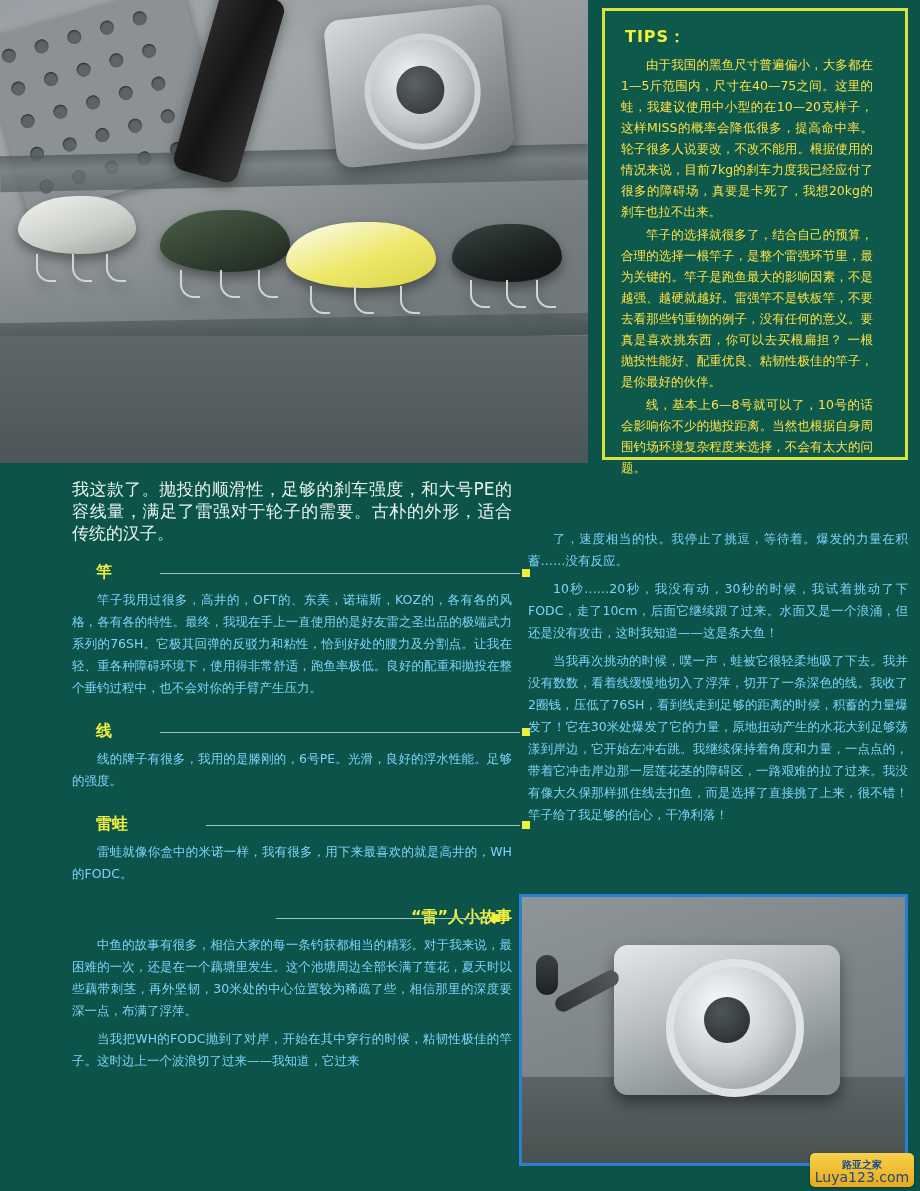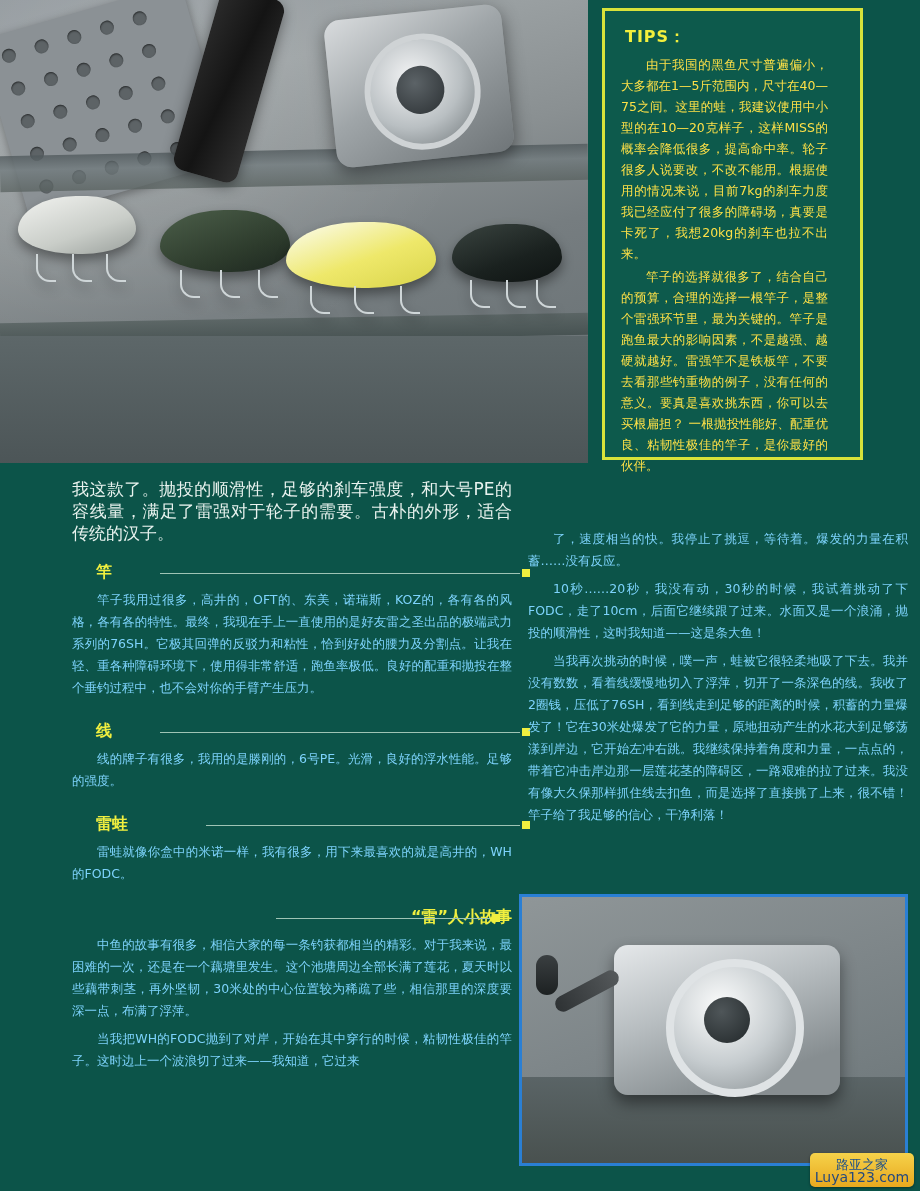--- a/index.html
+++ b/index.html
@@ -74,21 +74,21 @@
   .lure{position:absolute;filter:drop-shadow(0 6px 6px rgba(0,0,0,.4));}
   .lure .body{border-radius:50% 42% 46% 52%/60% 58% 44% 42%;}
   .hooks{position:absolute;left:10px;bottom:-22px;width:80%;height:30px;}
   .hooks b{
     position:absolute;bottom:0;width:18px;height:26px;
     border:2px solid #cfd6d8;border-top:none;border-right:none;
     border-radius:0 0 0 14px;
   }
   
   .tips{
-    position:absolute;left:602px;top:8px;width:261px;height:452px;
+    position:absolute;left:602px;top:8px;width:306px;height:452px;
     background:#0d5a4c;
     border:3px solid #d8e23a;
     box-sizing:border-box;
     padding:14px 32px 10px 16px;
   }
   .tips-title{
     color:#f2ef3c;font-weight:bold;font-size:16px;letter-spacing:1px;margin:2px 0 6px 4px;
   }
   .tips p{
     color:#fde047;font-size:12.5px;line-height:21px;margin:0 0 2px 0;text-indent:2em;
@@ -154,21 +154,21 @@
     position:absolute;left:-78px;top:10px;width:22px;height:40px;border-radius:11px;
     background:linear-gradient(180deg,#3a3f41,#1d2122);
   }
   
   .watermark{
     position:absolute;right:6px;bottom:4px;width:104px;height:34px;
     background:linear-gradient(180deg,#f6d24a,#e8a81f);
     border-radius:5px;display:flex;flex-direction:column;align-items:center;justify-content:center;
     box-shadow:0 1px 3px rgba(0,0,0,.4);
   }
-  .watermark .wm-cn{font-size:13px;font-weight:normal;color:#1c4f8a;line-height:14px;}
+  .watermark .wm-cn{font-size:10px;font-weight:bold;color:#1c4f8a;line-height:14px;}
   .watermark .wm-en{font-size:14px;color:#24497e;line-height:10px;}
 </style>
 </head>
 <body>
 
 <div class="page">
 
   <div class="top-photo">
     <div class="grate">
       <i style="left:18px;top:16px"></i>
@@ -236,20 +236,21 @@
           <b style="left:44px"></b>
           <b style="left:74px"></b>
         </div>
     </div>
   </div>
 
   <div class="tips">
     <div class="tips-title">TIPS：</div>
     <p>由于我国的黑鱼尺寸普遍偏小，大多都在1—5斤范围内，尺寸在40—75之间。这里的蛙，我建议使用中小型的在10—20克样子，这样MISS的概率会降低很多，提高命中率。轮子很多人说要改，不改不能用。根据使用的情况来说，目前7kg的刹车力度我已经应付了很多的障碍场，真要是卡死了，我想20kg的刹车也拉不出来。</p>
     <p>竿子的选择就很多了，结合自己的预算，合理的选择一根竿子，是整个雷强环节里，最为关键的。竿子是跑鱼最大的影响因素，不是越强、越硬就越好。雷强竿不是铁板竿，不要去看那些钓重物的例子，没有任何的意义。要真是喜欢挑东西，你可以去买根扁担？ 一根抛投性能好、配重优良、粘韧性极佳的竿子，是你最好的伙伴。</p>
+    <p>线，基本上6—8号就可以了，10号的话会影响你不少的抛投距离。当然也根据自身周围钓场环境复杂程度来选择，不会有太大的问题。</p>
   </div>
 
   <div class="lead">我这款了。抛投的顺滑性，足够的刹车强度，和大号PE的容线量，满足了雷强对于轮子的需要。古朴的外形，适合传统的汉子。</div>
 
   <div class="colL">
 
     <div class="sec-head">
       <span>竿</span>
       <span class="rule"></span>
     </div>
@@ -270,21 +271,21 @@
     <div class="sec-head wide" style="margin-left:86px;text-align:right;">
       <span>“雷”人小故事</span>
       <span class="rule" style="left:118px;right:22px;"></span>
     </div>
     <p class="para">中鱼的故事有很多，相信大家的每一条钓获都相当的精彩。对于我来说，最困难的一次，还是在一个藕塘里发生。这个池塘周边全部长满了莲花，夏天时以些藕带刺茎，再外坚韧，30米处的中心位置较为稀疏了些，相信那里的深度要深一点，布满了浮萍。</p>
     <p class="para">当我把WH的FODC抛到了对岸，开始在其中穿行的时候，粘韧性极佳的竿子。这时边上一个波浪切了过来——我知道，它过来</p>
   </div>
 
   <div class="colR">
     <p class="para">了，速度相当的快。我停止了挑逗，等待着。爆发的力量在积蓄……没有反应。</p>
-    <p class="para">10秒……20秒，我没有动，30秒的时候，我试着挑动了下FODC，走了10cm，后面它继续跟了过来。水面又是一个浪涌，抛投的顺滑性，这时我知道——这是条大鱼！</p>
+    <p class="para">10秒……20秒，我没有动，30秒的时候，我试着挑动了下FODC，走了10cm，后面它继续跟了过来。水面又是一个浪涌，但还是没有攻击，这时我知道——这是条大鱼！</p>
     <p class="para">当我再次挑动的时候，噗一声，蛙被它很轻柔地吸了下去。我并没有数数，看着线缓慢地切入了浮萍，切开了一条深色的线。我收了2圈钱，压低了76SH，看到线走到足够的距离的时候，积蓄的力量爆发了！它在30米处爆发了它的力量，原地扭动产生的水花大到足够荡漾到岸边，它开始左冲右跳。我继续保持着角度和力量，一点点的，带着它冲击岸边那一层莲花茎的障碍区，一路艰难的拉了过来。我没有像大久保那样抓住线去扣鱼，而是选择了直接挑了上来，很不错！竿子给了我足够的信心，干净利落！</p>
   </div>
 
   <div class="bottom-photo">
     <div class="bp-floor"></div>
     <div class="reel-big">
       <div class="knob"></div>
       <div class="handle"></div>
       <div class="drum"></div>
     </div>

